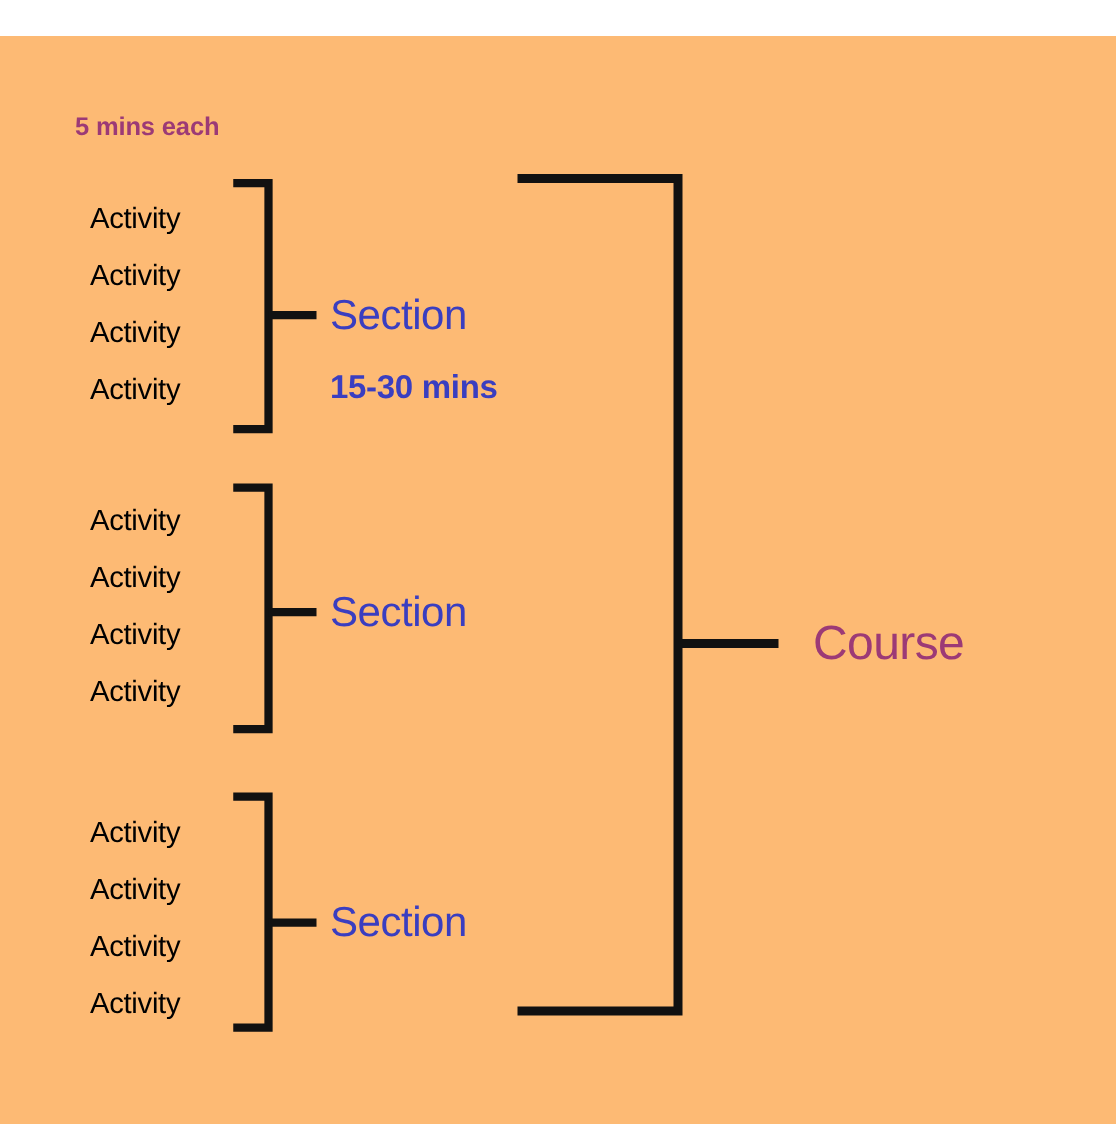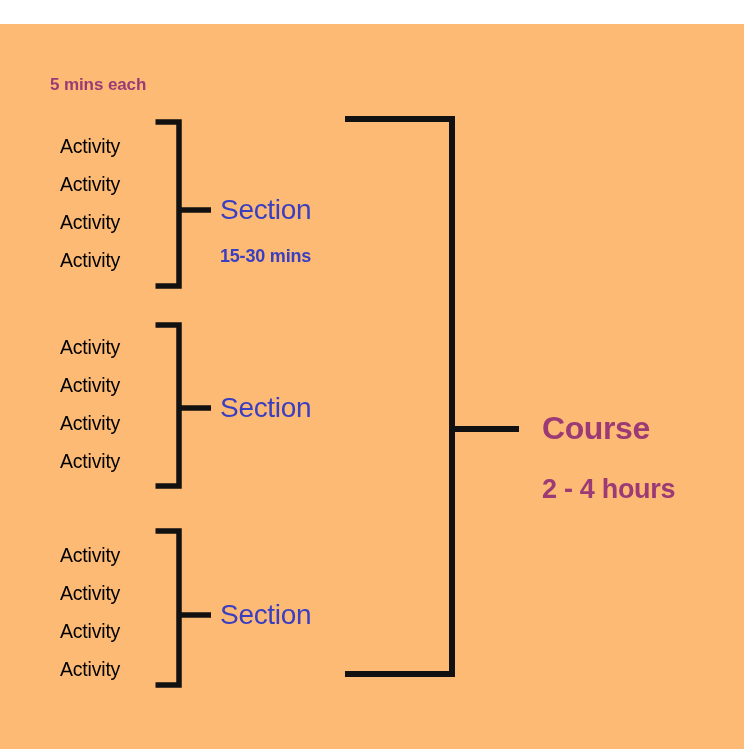--- a/index.html
+++ b/index.html
@@ -37,28 +37,28 @@
     letter-spacing: -0.2px;
     text-align: right;
   }
   .section-title {
     font-size: 28px;
     font-weight: 400;
     color: #3a3ec0;
     letter-spacing: -0.3px;
   }
   .section-sub {
-    font-size: 18px;
+    font-size: 22px;
     font-weight: 700;
     color: #3a3ec0;
     letter-spacing: -0.2px;
   }
   .course-title {
     font-size: 32px;
-    font-weight: 700;
+    font-weight: 400;
     color: #9c3a76;
     letter-spacing: -0.4px;
   }
   .course-sub {
     font-size: 27px;
     font-weight: 700;
     color: #9c3a76;
     letter-spacing: -0.3px;
   }
   .note-label {
@@ -113,15 +113,14 @@
   <div class="lbl activity" style="left:60px; top:428px;">Activity</div>
   <div class="lbl section-title" style="left:220px; top:370px;">Section</div>
 
   <div class="lbl activity" style="left:60px; top:522px;">Activity</div>
   <div class="lbl activity" style="left:60px; top:560px;">Activity</div>
   <div class="lbl activity" style="left:60px; top:598px;">Activity</div>
   <div class="lbl activity" style="left:60px; top:636px;">Activity</div>
   <div class="lbl section-title" style="left:220px; top:577px;">Section</div>
 
   <div class="lbl course-title" style="left:542px; top:388px;">Course</div>
-  <div class="lbl course-sub" style="left:542px; top:452px;">2 - 4 hours</div>
 
 </div>
 
 </body></html>

